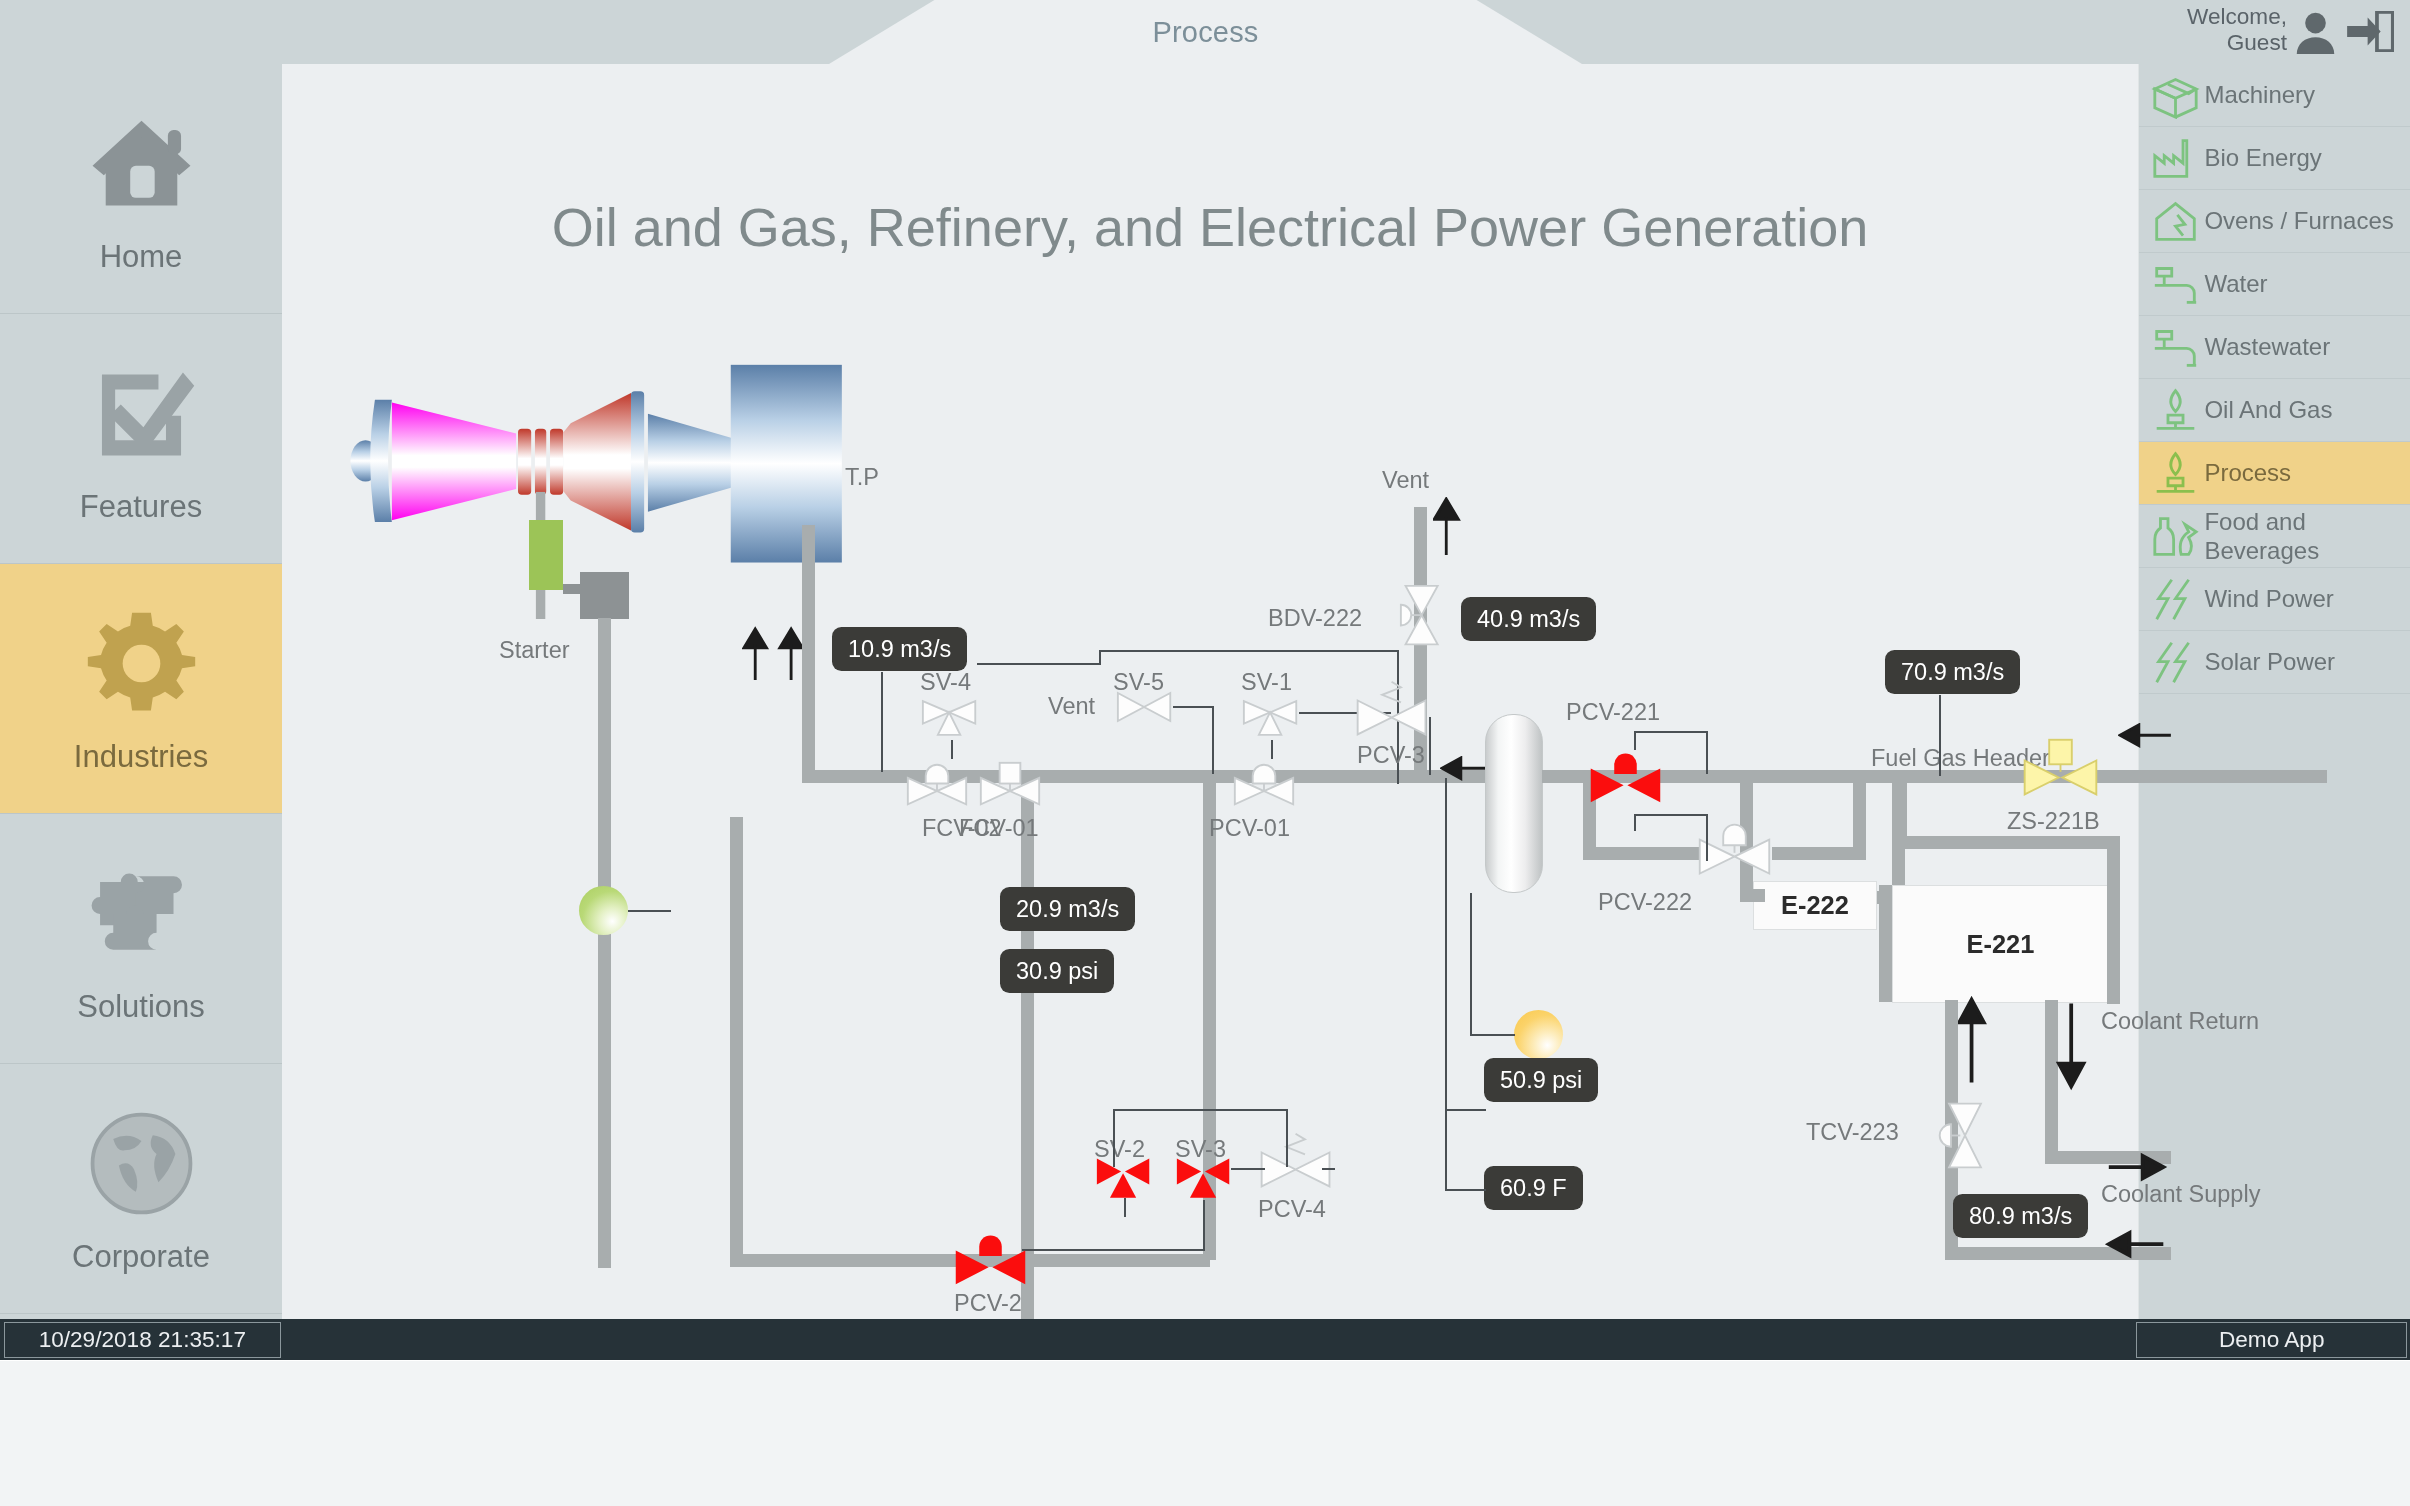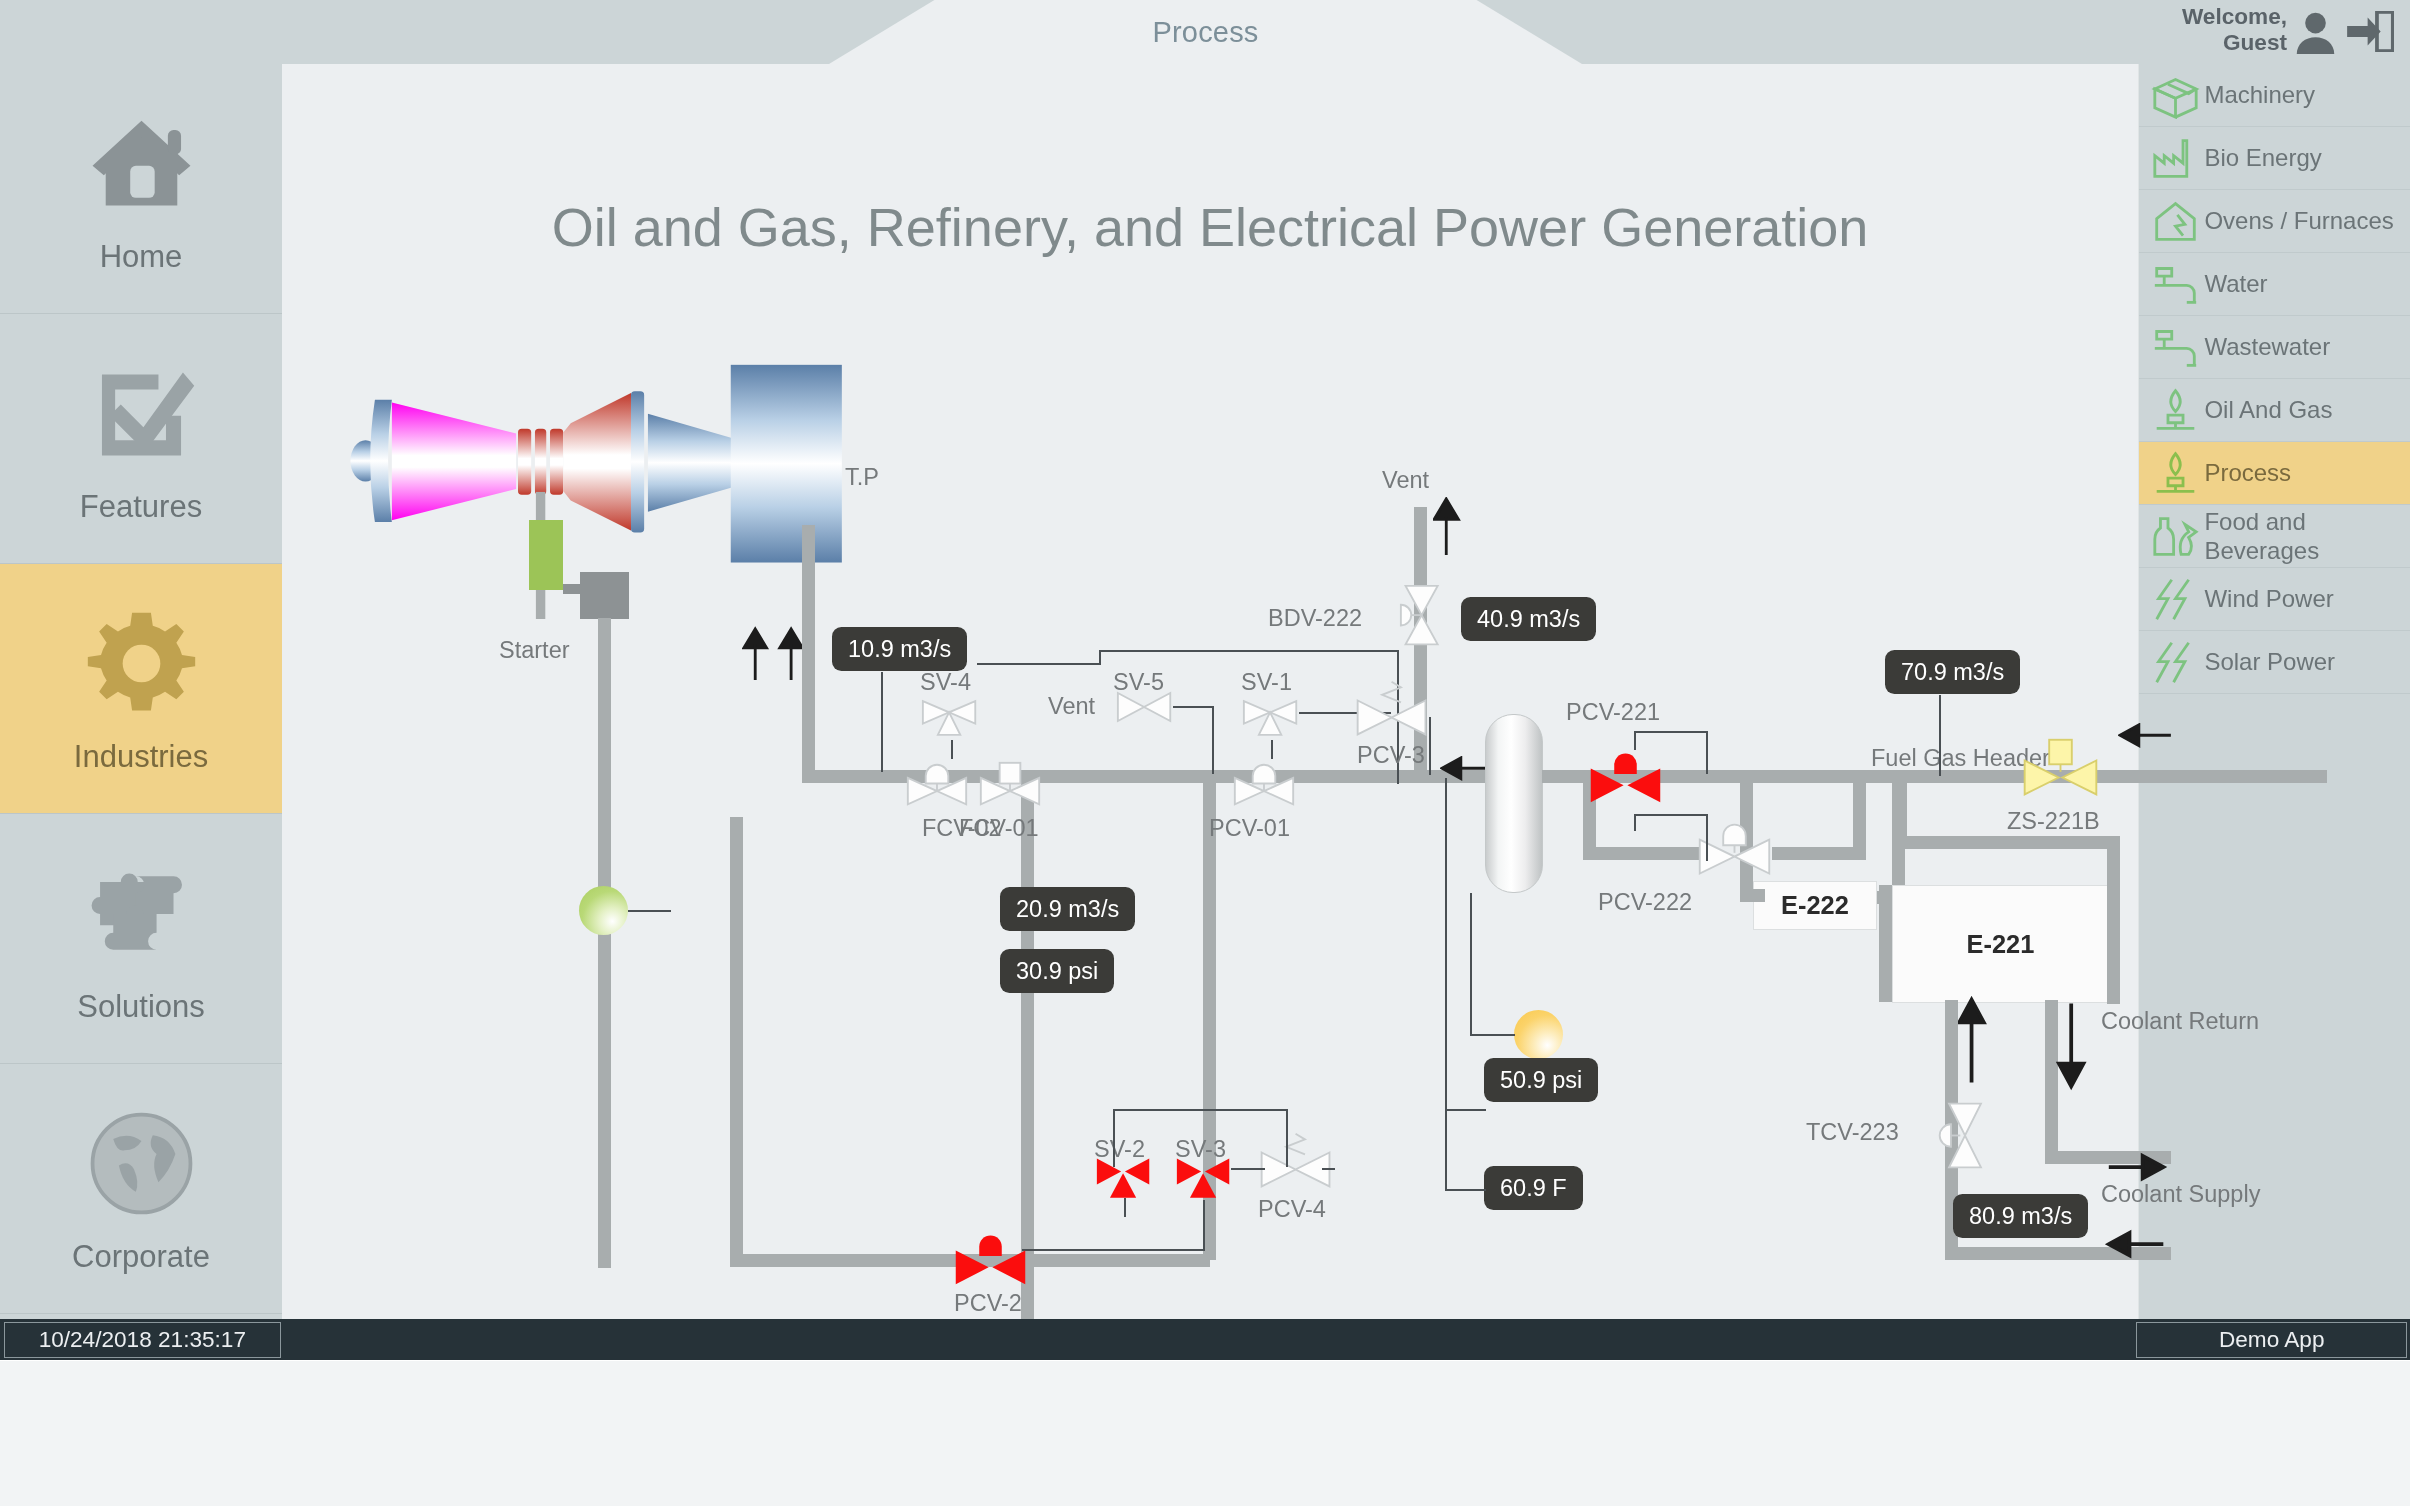--- a/index.html
+++ b/index.html
@@ -11,21 +11,21 @@
 
   
   .topbar { position:absolute; left:0; top:0; width:2411px; height:64px;
     background:#ccd5d7; }
   .tab-center { position:absolute; left:829px; top:0; width:753px; height:64px;
     background:#eceff1; clip-path: polygon(14% 0, 86% 0, 100% 100%, 0% 100%); }
   .tab-center-label { position:absolute; left:0; top:0; width:753px; height:64px;
     display:flex; align-items:center; justify-content:center;
     font-size:29px; color:#7c8f99; letter-spacing:0.2px; }
   .welcome { position:absolute; right:124px; top:3.8px; width:160px;
-    text-align:right; font-size:22.6px; line-height:26px; color:#5a6369;font-weight:bold; }
+    text-align:right; font-size:22.6px; line-height:26px; color:#5a6369; }
   .user-icon { position:absolute; right:73px; top:9.4px; width:45px; height:45px; }
   .logout-icon { position:absolute; right:17px; top:11.3px; width:49px; height:41px; }
 
   
   .leftbar { position:absolute; left:0; top:64px; width:316px; height:1255px;
     background:#ccd5d7; border-right:0.9px solid #b9c3c5; }
   .lnav { position:relative; width:282px; height:250px;
     border-bottom:0.9px solid #bcc6c8; display:flex; flex-direction:column;
     align-items:center; justify-content:center; }
   .lnav.active { background:#f0d289; }
@@ -576,19 +576,19 @@
     <div class="sigline v" style="left:1163px;top:714px;height:412px"></div>
 
     <div class="tagbox" style="left:1603px;top:586px">70.9 m3/s</div>
     <div class="sigline v" style="left:1657px;top:631px;height:81px"></div>
 
     <div class="tagbox" style="left:1671px;top:1130px">80.9 m3/s</div>
 
   </div>
 
   <div class="botbar">
-    <div class="clockbox">10/24/2018 21:35:17</div>
+    <div class="clockbox">10/29/2018 21:35:17</div>
     <div class="appbox">Demo App</div>
   </div>
   <div class="bot-rest"></div>
 
 </div>
 
 
 </body></html>

